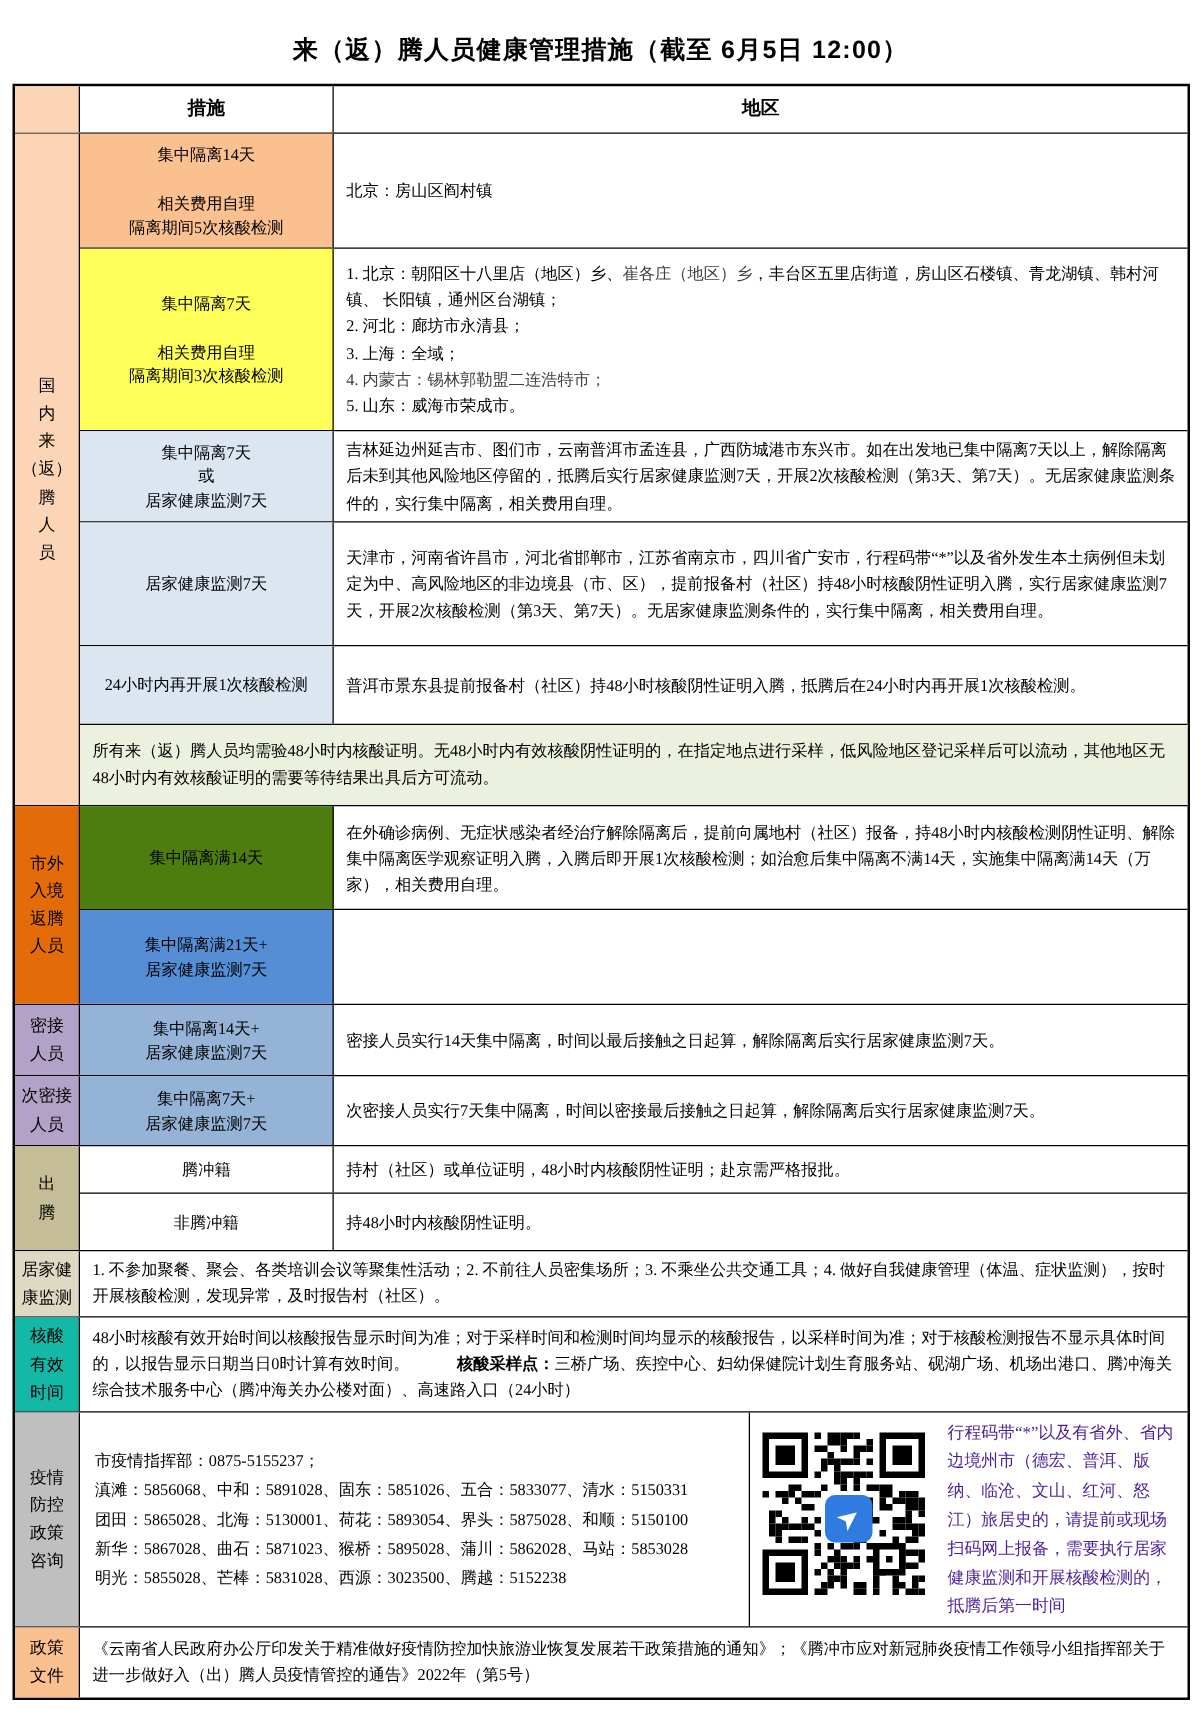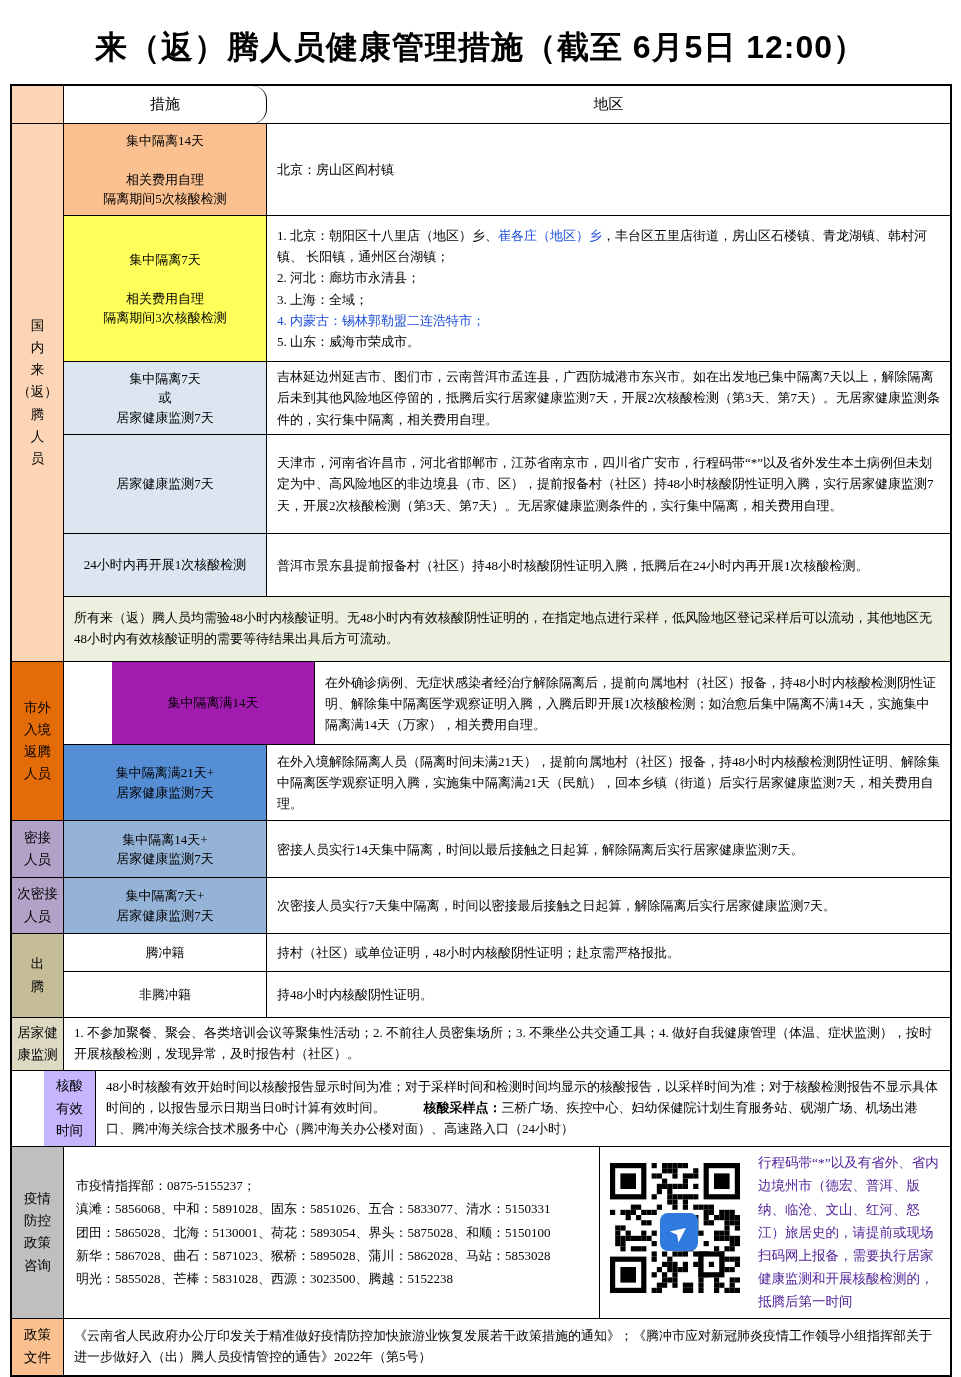--- a/index.html
+++ b/index.html
@@ -1,20 +1,20 @@
 <!DOCTYPE html>
 <html><head>
 <meta charset="utf-8">
 <style>
   html,body{margin:0;padding:0;background:#fff;}
   body{width:961px;font-family:"Liberation Serif","DejaVu Serif",serif;color:#000;}
   .page{width:961px;}
   h1.title{
     margin:0;padding:26px 0 14px 0;text-align:center;
-    font-size:32px;font-weight:bold;letter-spacing:1px;
+    font-size:20px;font-weight:bold;letter-spacing:1px;
     font-family:"Liberation Sans","DejaVu Sans",sans-serif;
   }
   .tbl{width:938px;margin:0 auto 0 10px;border:2px solid #000;font-size:13px;}
   .trow{display:flex;align-items:stretch;}
   .trow + .trow{border-top:1px solid #000;}
   .lbl{
     flex:0 0 52px;width:52px;border-right:1px solid #000;
     display:flex;align-items:center;justify-content:center;
     text-align:center;white-space:pre-line;line-height:1.65;font-size:13.5px;
     box-sizing:border-box;padding:2px 1px;
@@ -28,38 +28,38 @@
     white-space:pre-line;padding:4px 6px;line-height:1.5;
   }
   .region{
     flex:1;min-width:0;display:flex;flex-direction:column;justify-content:center;
     padding:5px 10px;line-height:1.62;box-sizing:border-box;text-align:left;
   }
   .fullcell{
     flex:1;min-width:0;display:flex;align-items:center;
     padding:5px 10px;line-height:1.6;box-sizing:border-box;
   }
-  .hdr{font-weight:normal;font-size:15px;white-space:normal;border-radius:14px;}
+  .hdr{font-weight:bold;font-size:15px;white-space:normal;}
   .center{align-items:center;justify-content:center;text-align:center;}
-  .red{color:#1d4ed8;}
+  .red{color:#404040;}
   
   .bg-peach{background:#FBD5B5;}
   .bg-orange{background:#FAC090;}
   .bg-yellow{background:#FFFF5A;}
   .bg-ltblue{background:#DCE6F1;}
   .bg-greennote{background:#EBF1DE;}
   .bg-graynote{background:#D9D9D9;}
   .bg-dkorange{background:#E36C09;}
-  .bg-green{background:#a21caf;margin-left:48px;}
+  .bg-green{background:#4d7c0f;}
   .bg-midblue{background:#558ED5;}
   .bg-steel{background:#95B3D7;}
   .bg-purple{background:#B3A2C7;}
   .bg-khaki{background:#C4BD97;}
   .bg-tan{background:#DDD9C3;}
-  .bg-cyan{background:#c4b5fd;margin-left:32px;}
+  .bg-cyan{background:#14b8a6;}
   .bg-gray{background:#BFBFBF;text-align:right;}
   
   .phones{
     flex:0 0 536px;width:536px;border-right:1px solid #000;box-sizing:border-box;
     display:flex;align-items:center;padding:6px 12px;
     white-space:pre-line;line-height:1.8;font-size:13px;
   }
   .qrarea{flex:1;display:flex;align-items:center;padding:4px 6px;gap:6px;}
   .qrbox{position:relative;width:146px;height:146px;flex:0 0 146px;background:#fff;}
   .qricon{
@@ -139,21 +139,20 @@
 返腾
 人员</div>
       <div class="body">
         <div class="srow" style="min-height:82px">
           <div class="measure bg-green">集中隔离满14天</div>
           <div class="region">在外确诊病例、无症状感染者经治疗解除隔离后，提前向属地村（社区）报备，持48小时内核酸检测阴性证明、解除集中隔离医学观察证明入腾，入腾后即开展1次核酸检测；如治愈后集中隔离不满14天，实施集中隔离满14天（万家），相关费用自理。</div>
         </div>
         <div class="srow" style="min-height:75px">
           <div class="measure bg-midblue">集中隔离满21天+
 居家健康监测7天</div>
-          <div class="region">在外入境解除隔离人员（隔离时间未满21天），提前向属地村（社区）报备，持48小时内核酸检测阴性证明、解除集中隔离医学观察证明入腾，实施集中隔离满21天（民航），回本乡镇（街道）后实行居家健康监测7天，相关费用自理。</div>
         </div>
       </div>
     </div>
 
     <div class="trow" style="min-height:56px">
       <div class="lbl bg-purple">密接
 人员</div>
       <div class="body">
         <div class="srow">
           <div class="measure bg-steel">集中隔离14天+

